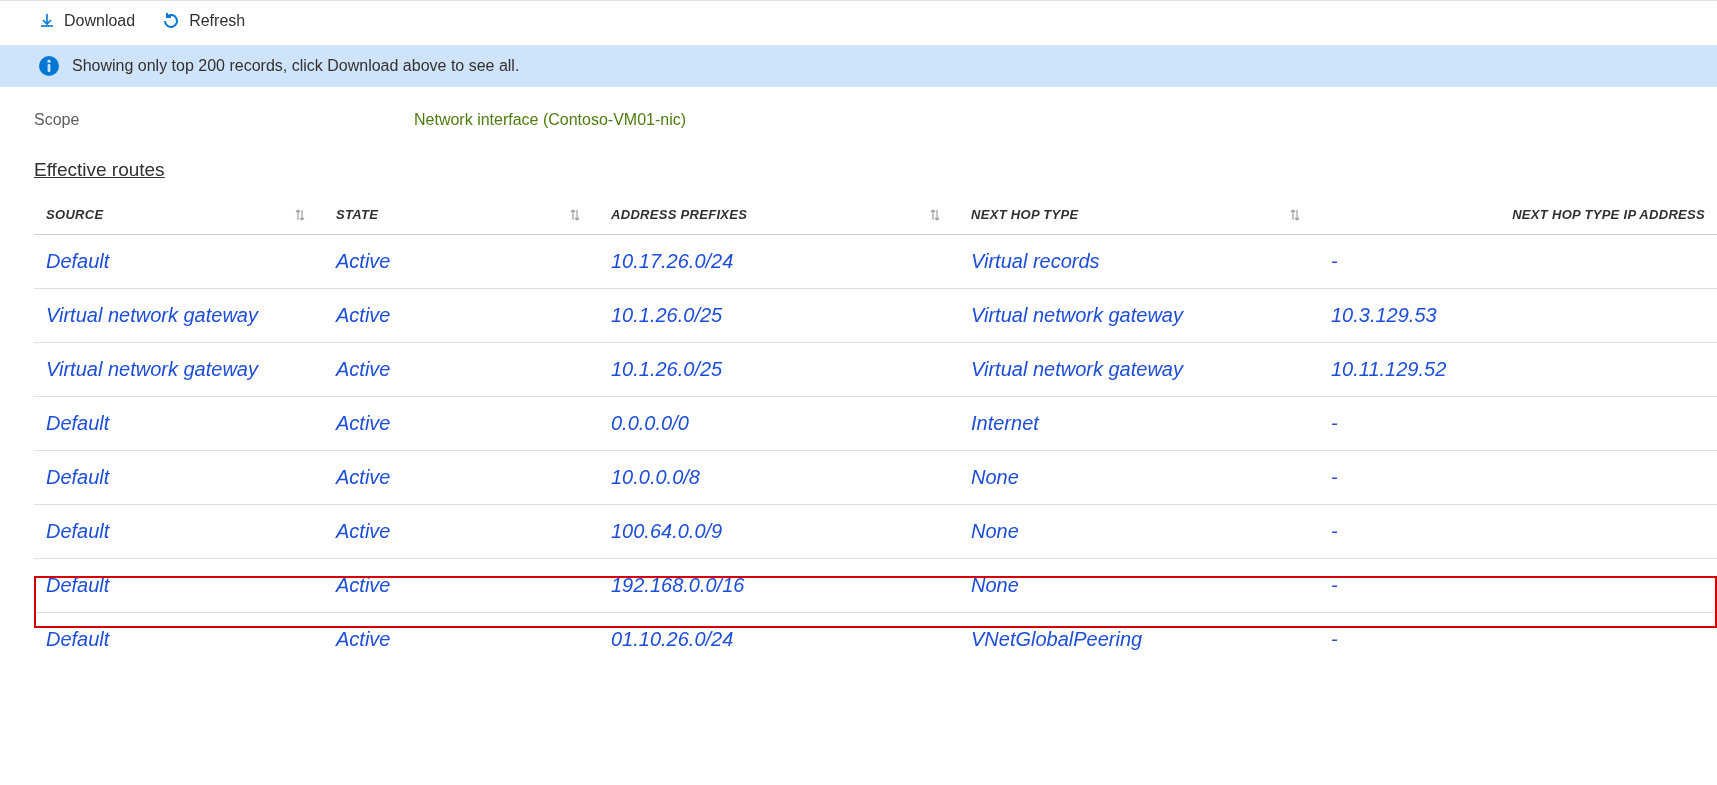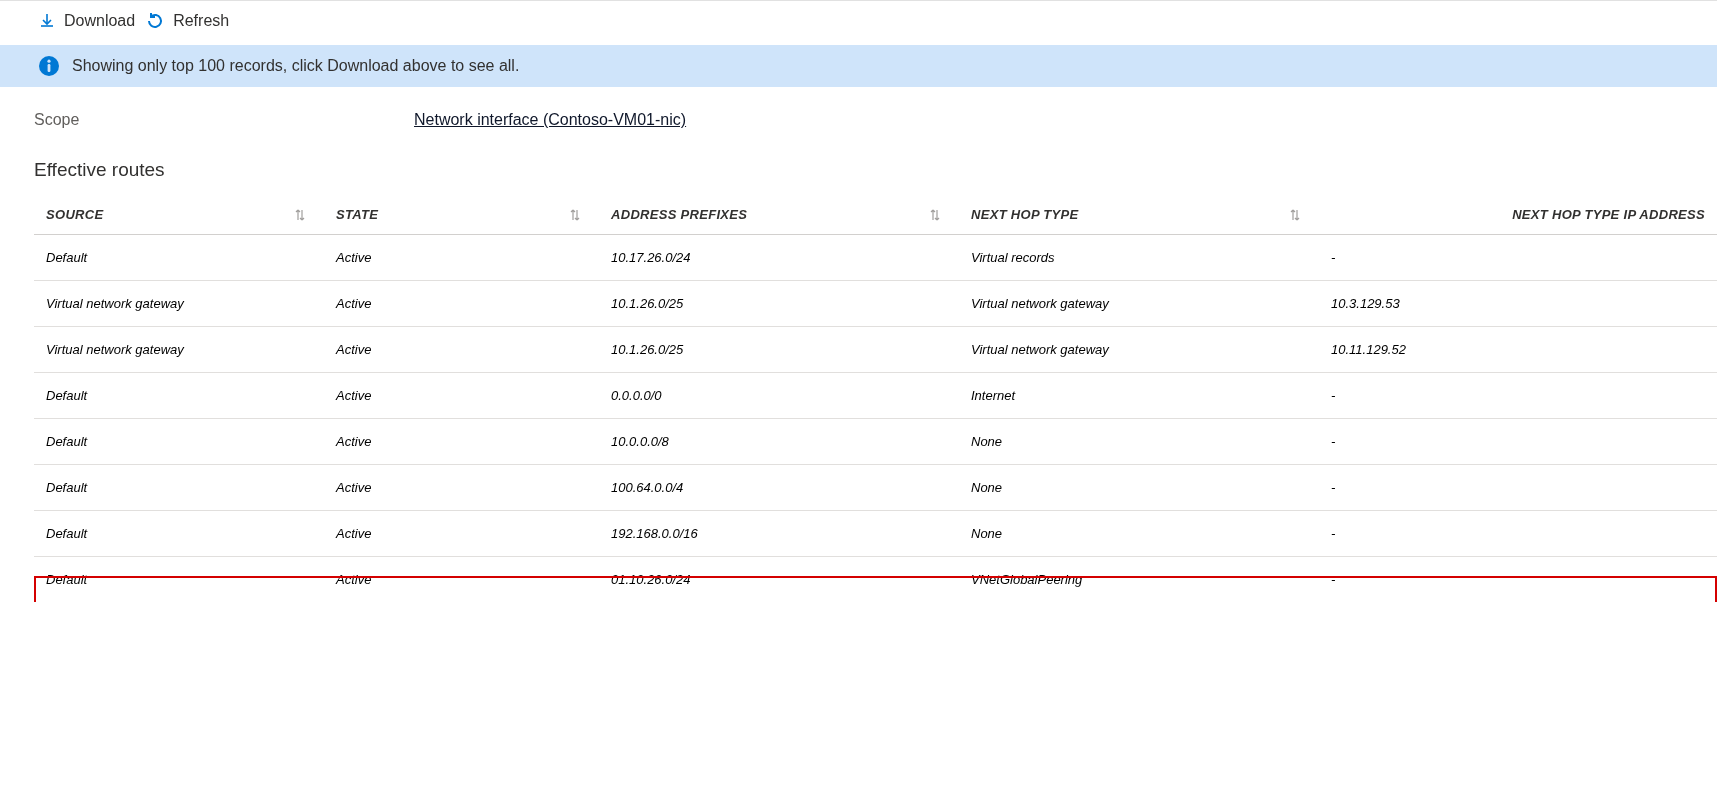--- a/index.html
+++ b/index.html
@@ -12,21 +12,21 @@
     width: 1717px;
   }
   .page {
     width: 1717px;
     box-sizing: border-box;
     border-top: 1px solid #e1e1e1;
   }
   .toolbar {
     display: flex;
     align-items: center;
-    gap: 10px;
+    gap: 26px;
     padding: 10px 0 14px 38px;
   }
   .tool-btn {
     display: inline-flex;
     align-items: center;
     gap: 8px;
     cursor: pointer;
     color: #323130;
     font-size: 16px;
   }
@@ -54,26 +54,27 @@
   }
 
   .meta-row {
     display: flex;
     padding: 24px 0 6px 34px;
     font-size: 16px;
     color: #605e5c;
     align-items: center;
   }
   .meta-label { width: 380px; }
-  .meta-value { color: #0f172a; text-decoration: underline; }
+  .meta-value { color: #4d7c0f; }
 
   .section-title {
     padding: 24px 0 14px 34px;
     font-size: 19px;
     color: #323130;
+    text-decoration: underline;
   }
 
   .routes-table {
     width: calc(100% - 34px);
     margin-left: 34px;
     border-collapse: collapse;
     table-layout: fixed;
     font-style: italic;
   }
   .routes-table col.c-source { width: 290px; }
@@ -100,23 +101,23 @@
     right: 18px;
     top: 50%;
     transform: translateY(-50%);
     color: #a19f9d;
     font-size: 12px;
     display: inline-flex;
     gap: 0;
   }
   .routes-table td {
     padding: 15px 12px;
-    font-size: 13px;
+    font-size: 20px;
     border-bottom: 1px solid #e1dfdd;
-    color: #000000;
+    color: #1d4ed8;
   }
   .routes-table tr.highlight td {
     border-bottom: none;
   }
   .highlight-wrap {
     position: relative;
   }
   .highlight-box {
     position: absolute;
     left: 34px;
@@ -154,21 +155,21 @@
   </div>
 
   <div class="info-banner">
     <span class="icon">
       <svg width="22" height="22" viewBox="0 0 22 22">
         <circle cx="11" cy="11" r="10" fill="#0078d4"></circle>
         <circle cx="11" cy="6.2" r="1.6" fill="#cfe4fa"></circle>
         <rect x="9.6" y="9" width="2.8" height="8" rx="1.2" fill="#cfe4fa"></rect>
       </svg>
     </span>
-    <span>Showing only top 100 records, click Download above to see all.</span>
+    <span>Showing only top 200 records, click Download above to see all.</span>
   </div>
 
   <div class="meta-row">
     <span class="meta-label">Scope</span>
     <span class="meta-value">Network interface (Contoso-VM01-nic)</span>
   </div>
 
   <div class="section-title">Effective routes</div>
 
   <div class="highlight-wrap">
@@ -256,21 +257,21 @@
           <tr>
             <td>Default</td>
             <td>Active</td>
             <td>10.0.0.0/8</td>
             <td>None</td>
             <td>-</td>
           </tr>
           <tr>
             <td>Default</td>
             <td>Active</td>
-            <td>100.64.0.0/4</td>
+            <td>100.64.0.0/9</td>
             <td>None</td>
             <td>-</td>
           </tr>
           <tr>
             <td>Default</td>
             <td>Active</td>
             <td>192.168.0.0/16</td>
             <td>None</td>
             <td>-</td>
           </tr>

